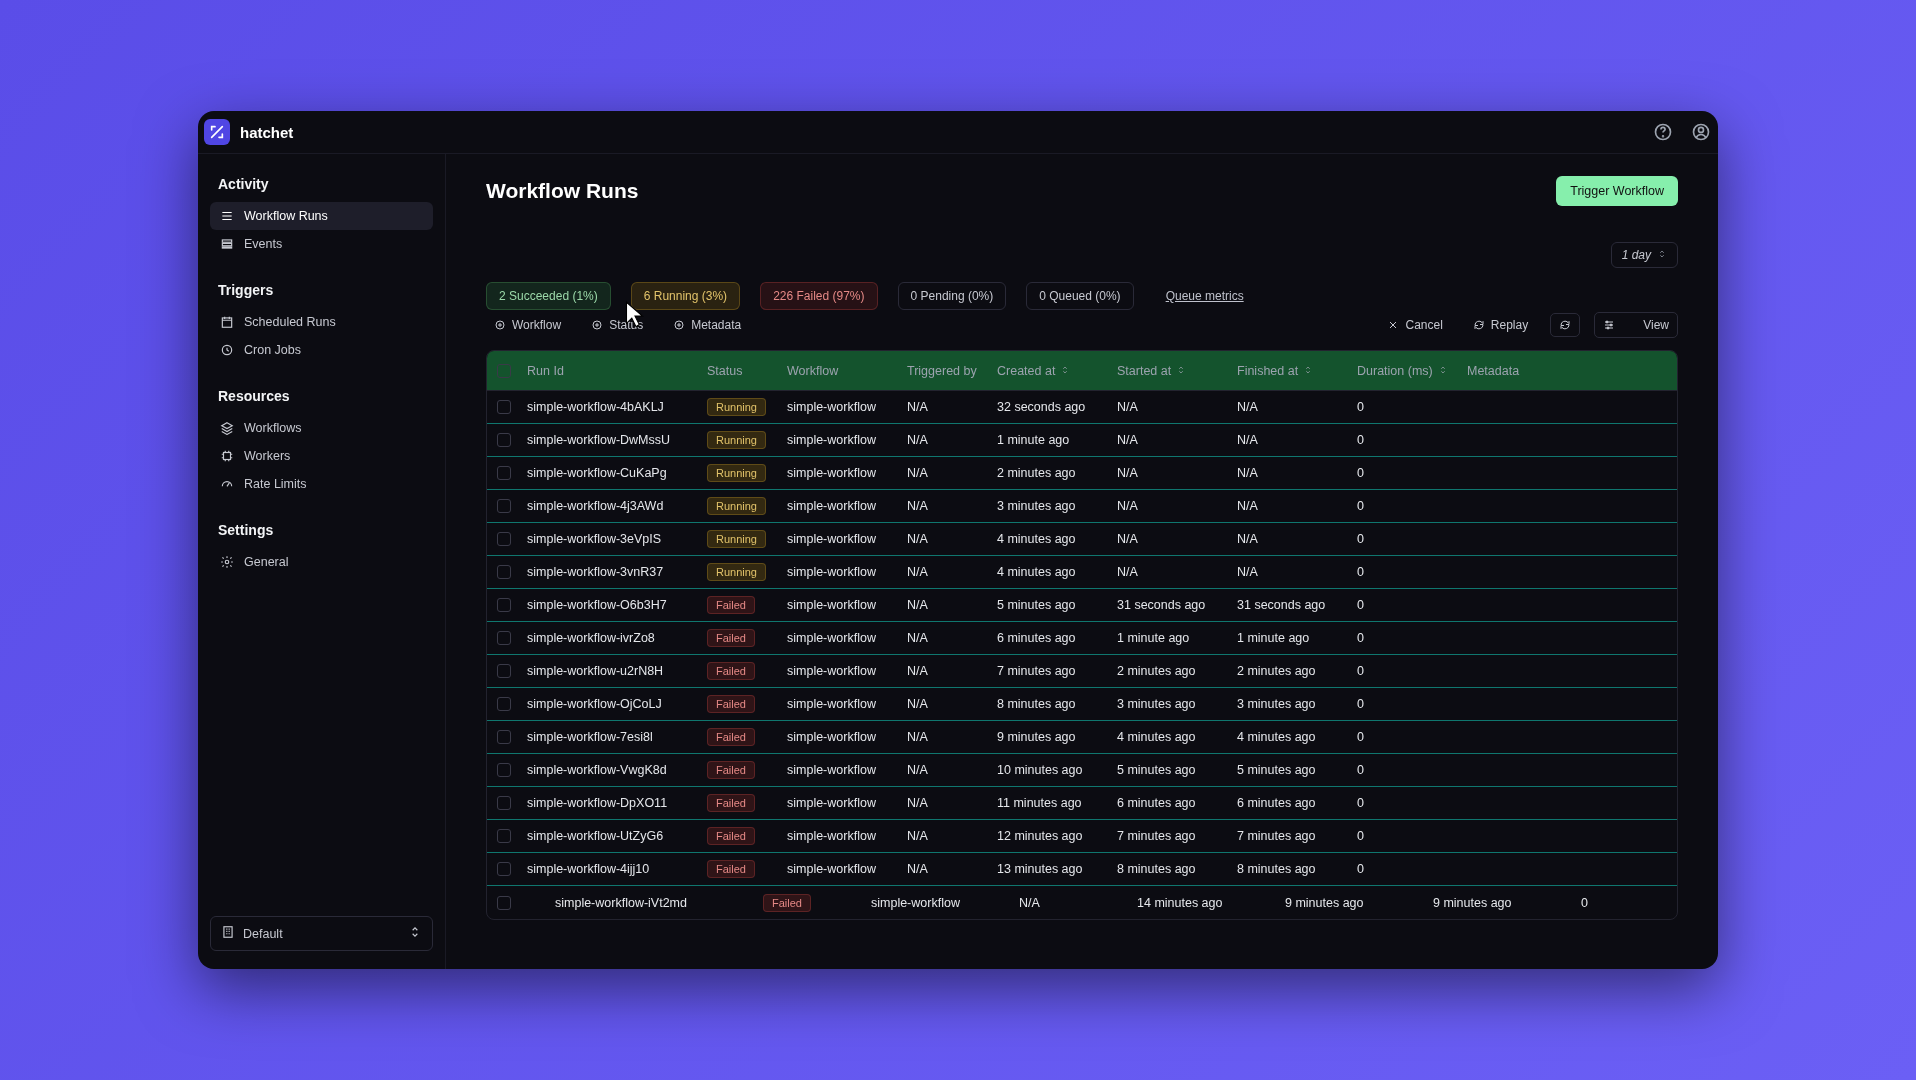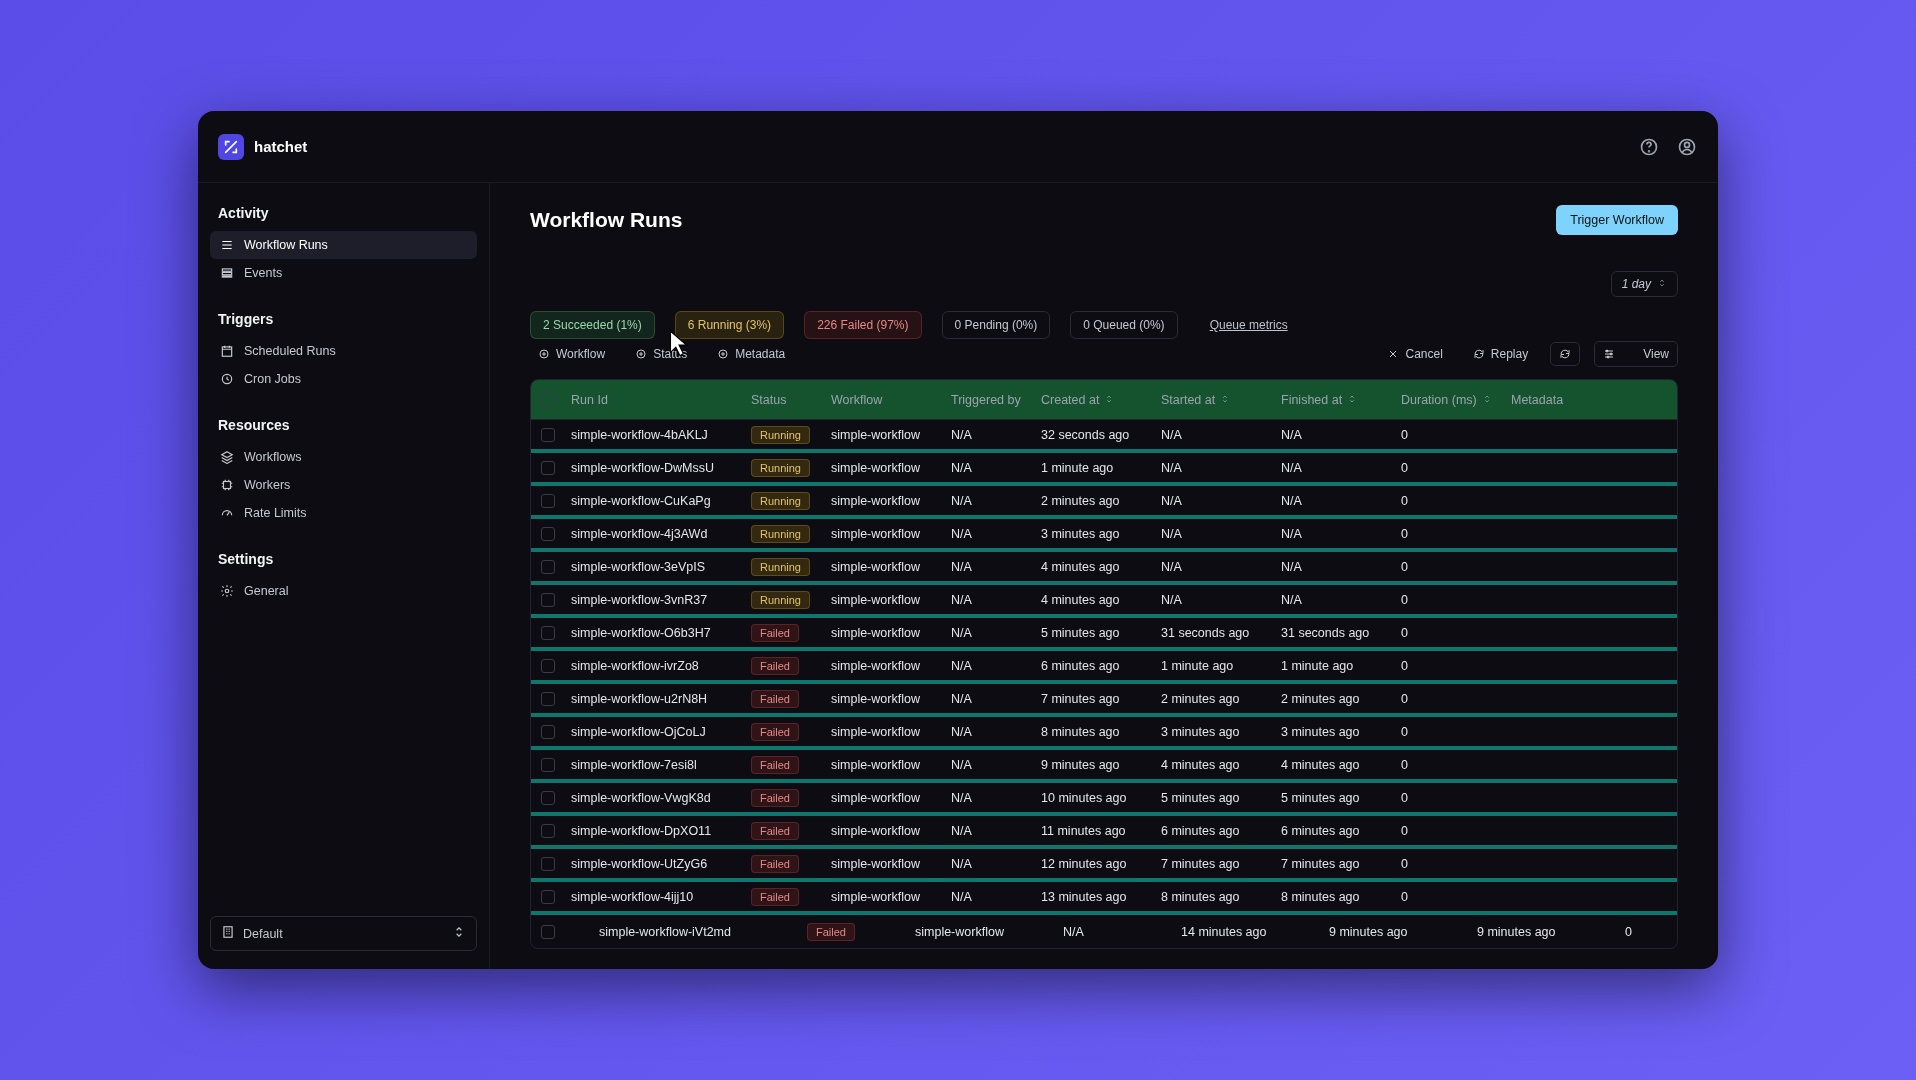--- a/index.html
+++ b/index.html
@@ -12,58 +12,58 @@
 }
 .window {
   width: 1520px; height: 858px;
   background: #0c0c12;
   border-radius: 16px;
   overflow: hidden;
   display: flex; flex-direction: column;
   box-shadow: 0 20px 60px rgba(0,0,0,.5);
 }
 .topbar {
-  height: 72px; padding: 0 20px;
+  height: 43px; padding: 0 6px;
   display: flex; align-items: center; justify-content: space-between;
   border-bottom: 1px solid #1a1a25;
 }
 .brand { display: flex; align-items: center; gap: 10px; }
 .brand-icon {
   width: 26px; height: 26px; background: #5046e4; border-radius: 6px;
   display: flex; align-items: center; justify-content: center;
 }
 .brand-icon svg { width: 16px; height: 16px; }
 .brand-name { font-size: 15px; font-weight: 600; color: #fff; }
 .topbar-right { display: flex; gap: 16px; }
 .icon-btn { width: 22px; height: 22px; display: flex; align-items: center; justify-content: center; cursor: pointer; }
 .icon-btn svg { width: 20px; height: 20px; stroke: #9ca3af; fill: none; stroke-width: 2; }
 .body { flex: 1; display: flex; overflow: hidden; }
 .sidebar {
-  width: 292px; padding: 18px 12px; border-right: 1px solid #1a1a25;
+  width: 248px; padding: 18px 12px; border-right: 1px solid #1a1a25;
   display: flex; flex-direction: column; justify-content: space-between;
 }
 .side-group { margin-bottom: 20px; }
 .side-heading { font-size: 14px; font-weight: 600; color: #f3f4f6; padding: 4px 8px; margin-bottom: 6px; }
 .side-item {
   display: flex; align-items: center; gap: 10px;
   padding: 7px 10px; border-radius: 6px; font-size: 12.5px; color: #c7c9d1; cursor: pointer;
 }
 .side-item.active { background: #1e1e2a; color: #fff; }
 .side-item .ic { width: 14px; height: 14px; display: flex; align-items: center; justify-content: center; }
 .side-item .ic svg { width: 14px; height: 14px; stroke: currentColor; fill: none; stroke-width: 2; }
 .side-foot {
   border: 1px solid #2a2a38; border-radius: 6px; padding: 8px 10px;
   display: flex; align-items: center; justify-content: space-between; font-size: 12.5px; color: #c7c9d1;
 }
 .side-foot .ic svg { width: 14px; height: 14px; stroke: currentColor; fill: none; stroke-width: 2; }
 .main { flex: 1; padding: 22px 40px; overflow: auto; position: relative; }
 .main-header { display: flex; justify-content: space-between; align-items: center; margin-bottom: 36px; }
 .page-title { font-size: 21px; font-weight: 700; color: #fff; }
 .trigger-btn {
-  background: #7dd3fc; color: #111; font-size: 12.5px; font-weight: 500;
+  background: #86efac; color: #111; font-size: 12.5px; font-weight: 500;
   padding: 8px 14px; border-radius: 6px; cursor: pointer; border: none;
 }
 .controls-row { display: flex; justify-content: flex-end; margin-bottom: 14px; font-style: italic; }
 .range-select {
   border: 1px solid #2a2a38; border-radius: 6px; padding: 5px 10px;
   font-size: 12px; color: #c7c9d1; display: flex; align-items: center; gap: 6px; cursor: pointer;
 }
 .chiprow { display: flex; gap: 20px; align-items: center; margin-bottom: 2px; flex-wrap: wrap; text-align: center; }
 .chip {
   font-size: 12px; padding: 6px 12px; border-radius: 6px; border: 1px solid #2a2a38; color: #c7c9d1;
@@ -78,21 +78,21 @@
   display: flex; align-items: center; gap: 6px; font-size: 12px; color: #c7c9d1; cursor: pointer;
   padding: 5px 8px; border-radius: 5px;
 }
 .fbtn.bordered { border: 1px solid #2a2a38; gap: 28px; }
 .fbtn .ic { width: 12px; height: 12px; display: flex; align-items: center; justify-content: center; }
 .fbtn .ic svg { width: 12px; height: 12px; stroke: currentColor; fill: none; stroke-width: 2; }
 .table { width: 100%; border: 1px solid #23232f; border-radius: 8px; overflow: hidden; font-size: 12.5px; }
 .thead, .trow { display: grid; grid-template-columns: 30px 180px 80px 120px 90px 120px 120px 120px 110px 80px; align-items: center; padding: 0 10px; }
 .thead { height: 40px; color: #9ca3af; border-bottom: 1px solid #23232f; background: #14532d; }
 .thead .th { display: flex; align-items: center; gap: 5px; }
-.trow { height: 33px; border-bottom: 4px solid #0f766e; }
+.trow { height: 33px; border-bottom: 1px solid #0f766e; }
 .trow:last-child { border-bottom: none; gap: 28px; }
 .cb { width: 14px; height: 14px; border: 1.5px solid #3a3a48; border-radius: 3px; cursor: pointer; }
 .badge { font-size: 11px; padding: 2px 8px; border-radius: 4px; display: inline-block; }
 .badge.Running { background: rgba(99,77,17,.45); color: #e2c36a; border: 1px solid rgba(140,110,30,.5); }
 .badge.Failed { background: rgba(90,30,30,.45); color: #e58986; border: 1px solid rgba(140,50,50,.5); }
 .cursor-pointer {
   position: absolute; left: 172px; top: 144px; width: 34px; height: 34px;
   pointer-events: none;
 }
 .sorticon svg { width: 10px; height: 10px; stroke: #9ca3af; fill: none; stroke-width: 2; }

